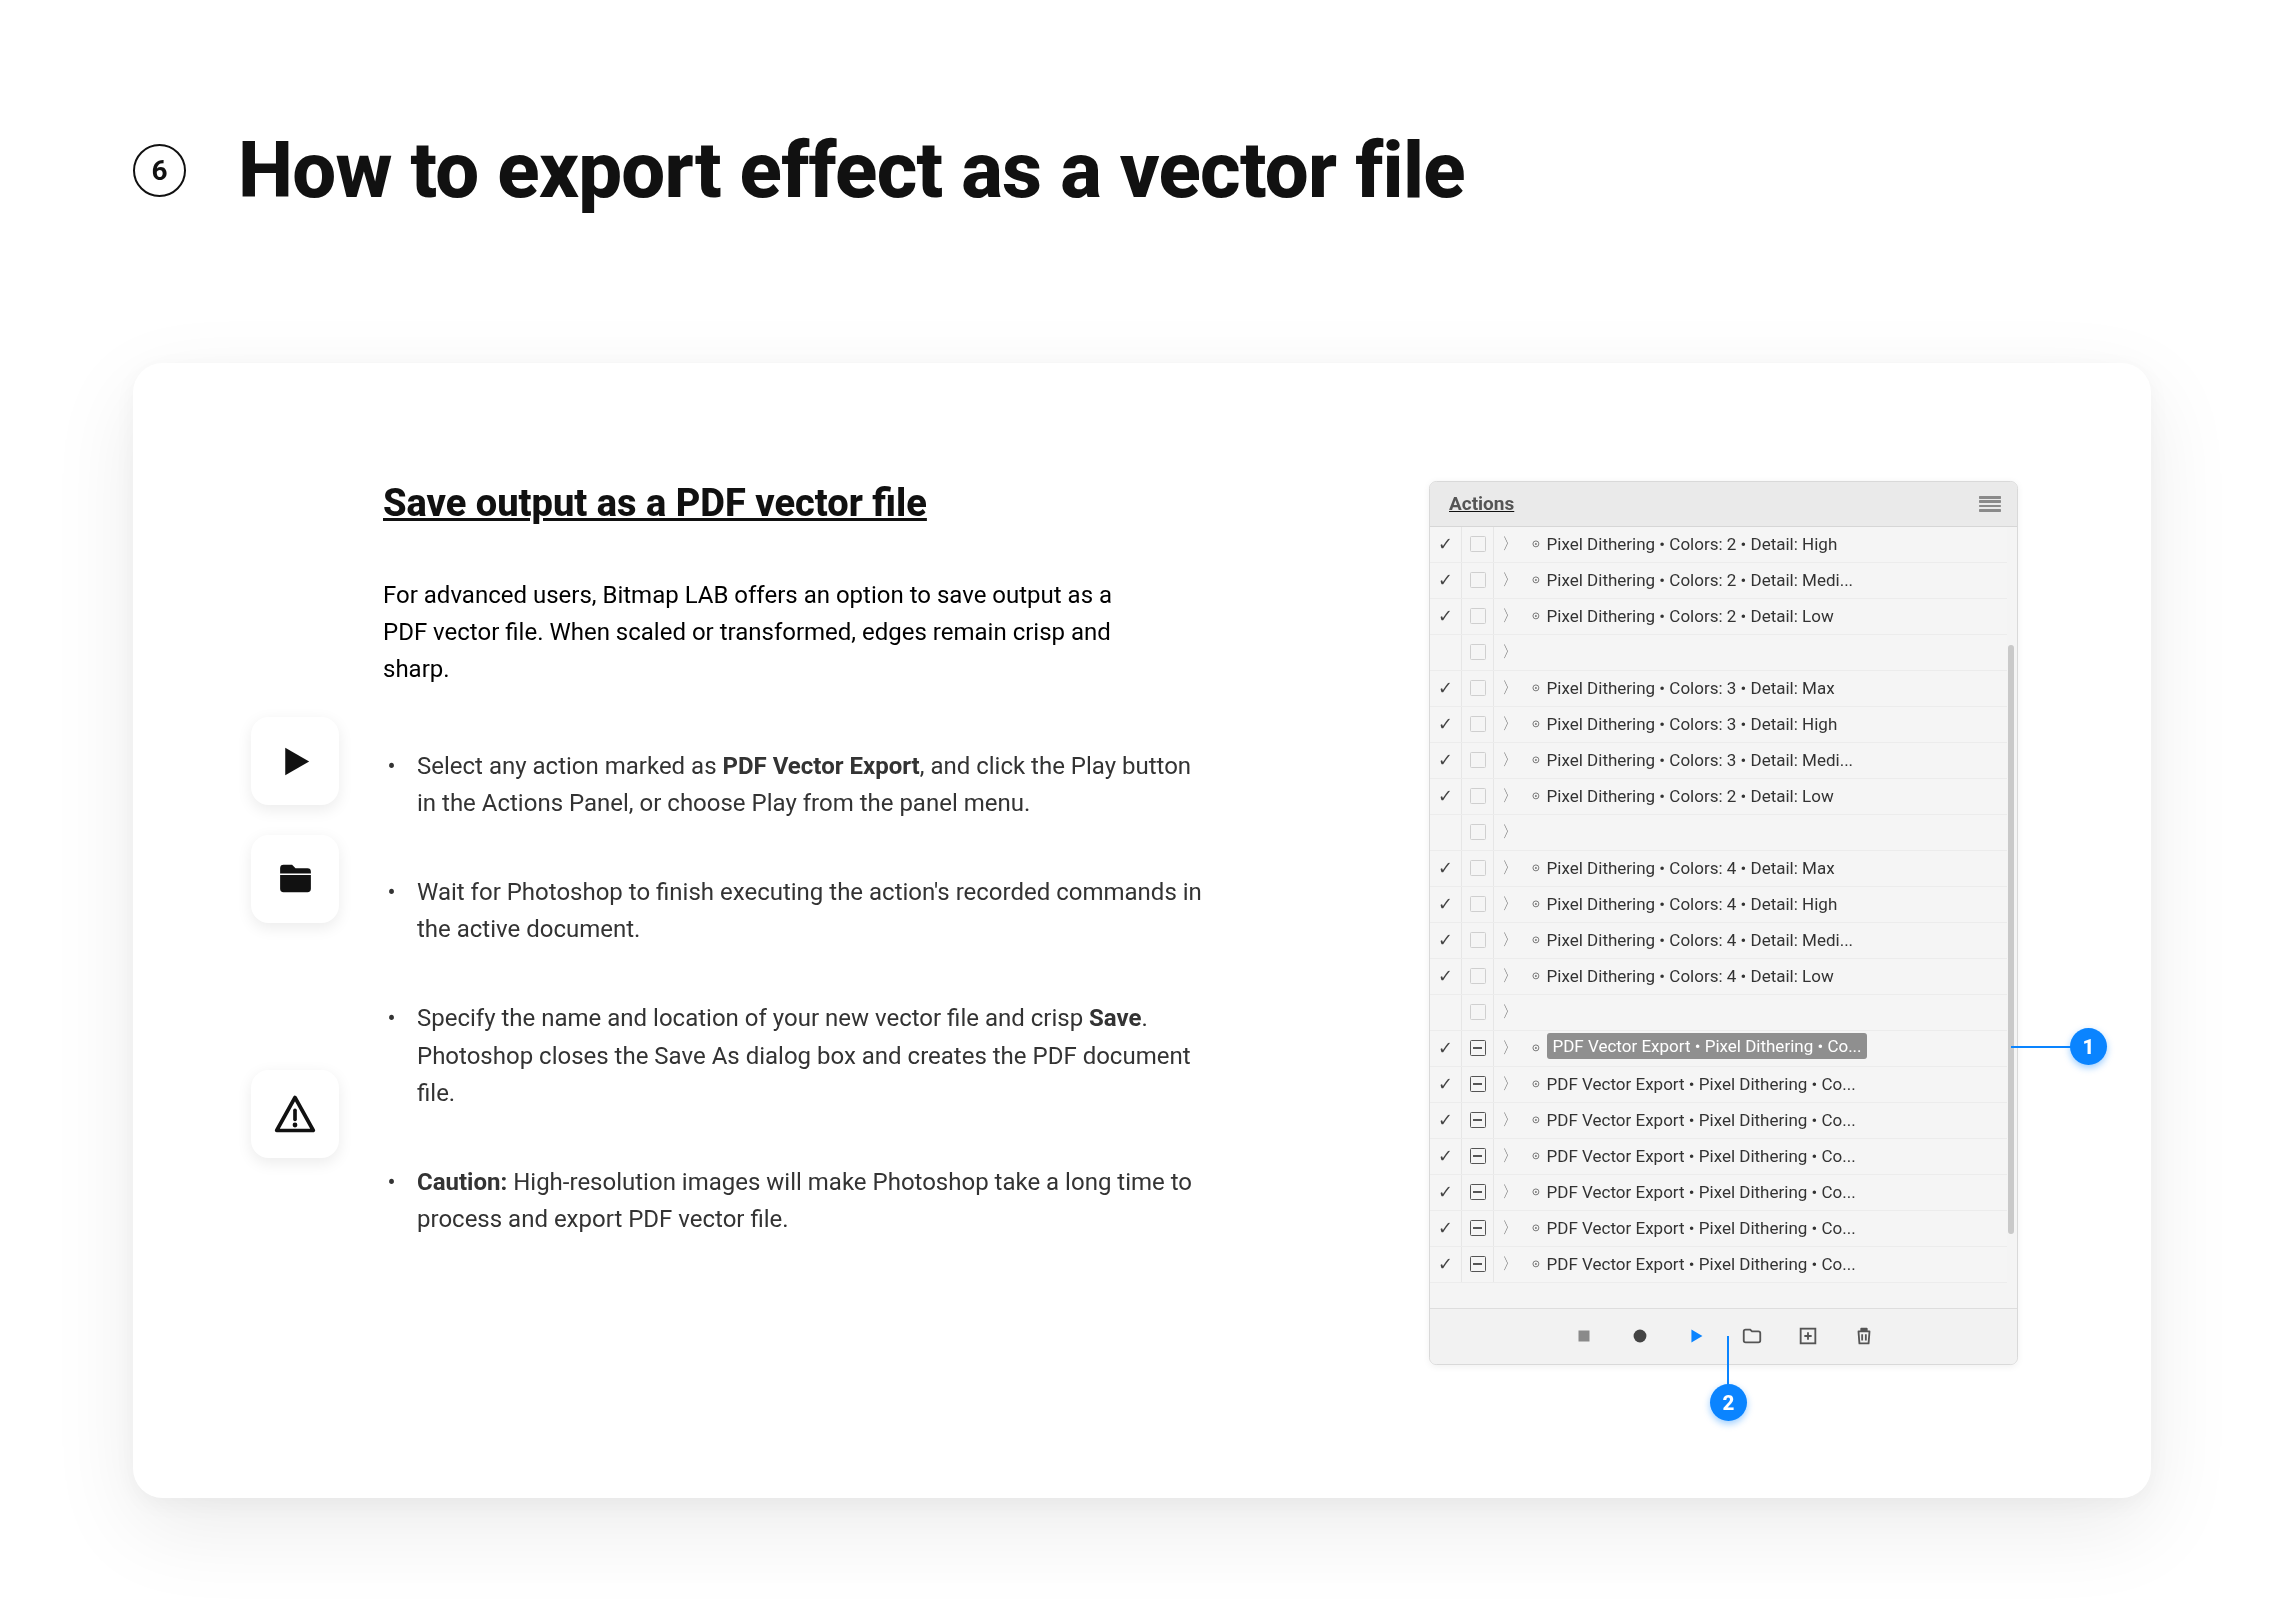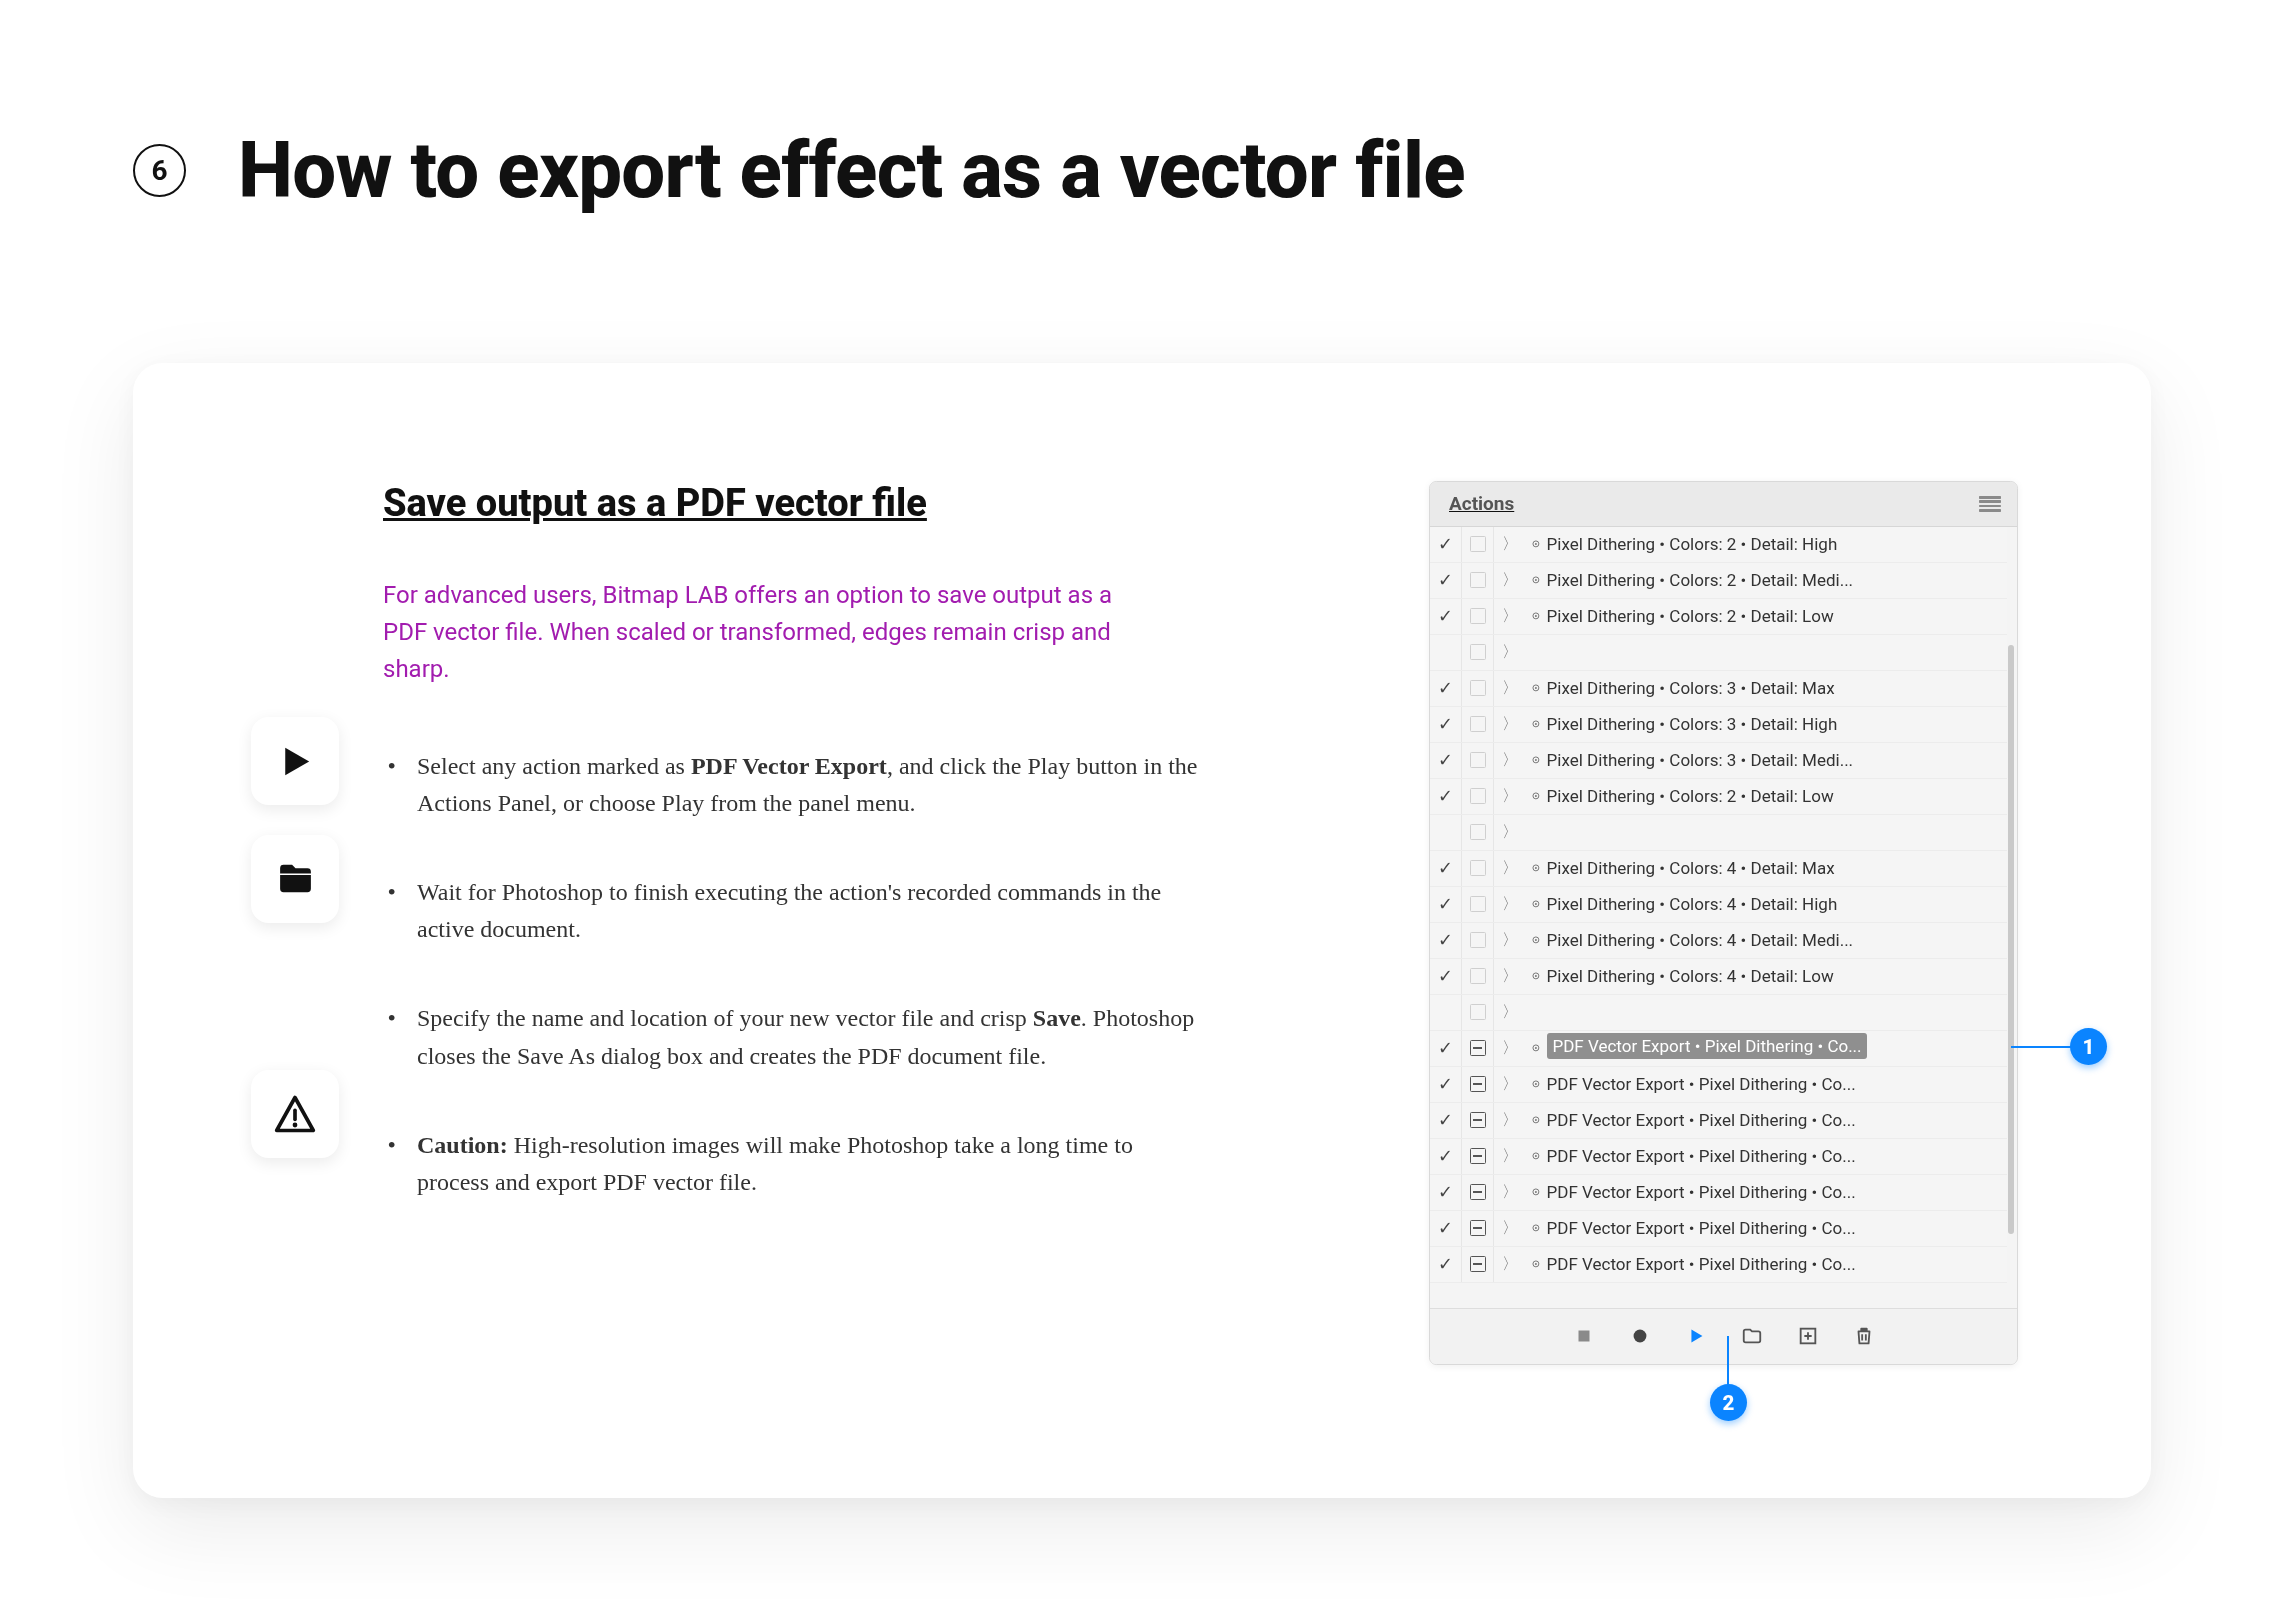--- a/index.html
+++ b/index.html
@@ -82,36 +82,35 @@
   }
   .sub-title {
     font-size: 38px;
     font-weight: 800;
     margin-bottom: 52px;
     text-decoration: underline;
   }
   .intro {
     font-size: 24px;
     line-height: 1.55;
-    color: #a21caf;
+    color: #000000;
     max-width: 774px;
     margin-bottom: 59px;
   }
   ul.steps {
     list-style: none;
     font-size: 24px;
     line-height: 1.55;
     color: #333;
     max-width: 825px;
   }
   ul.steps li {
     position: relative;
     padding-left: 34px;
     margin-bottom: 52px;
-    font-family: Liberation Serif, serif;
   }
   ul.steps li::before {
     content: "•";
     position: absolute;
     left: 4.4px;
     top: 0;
     color: #333;
     font-size: 24px;
   }
   ul.steps li b { font-weight: 700; }

